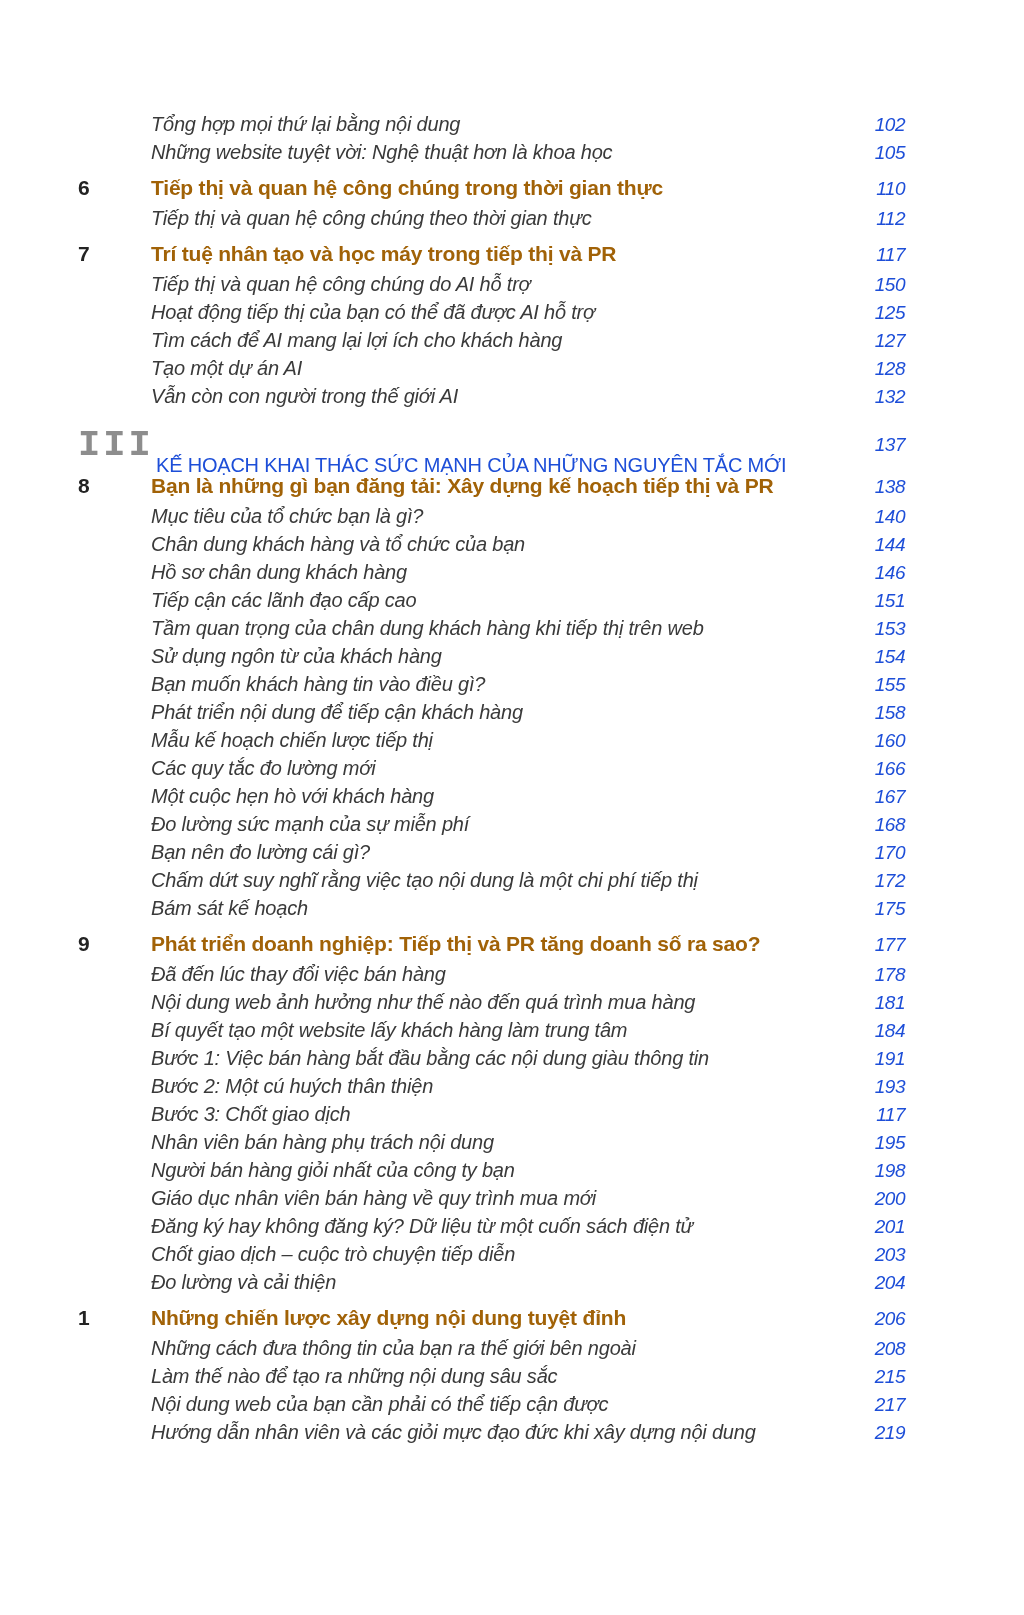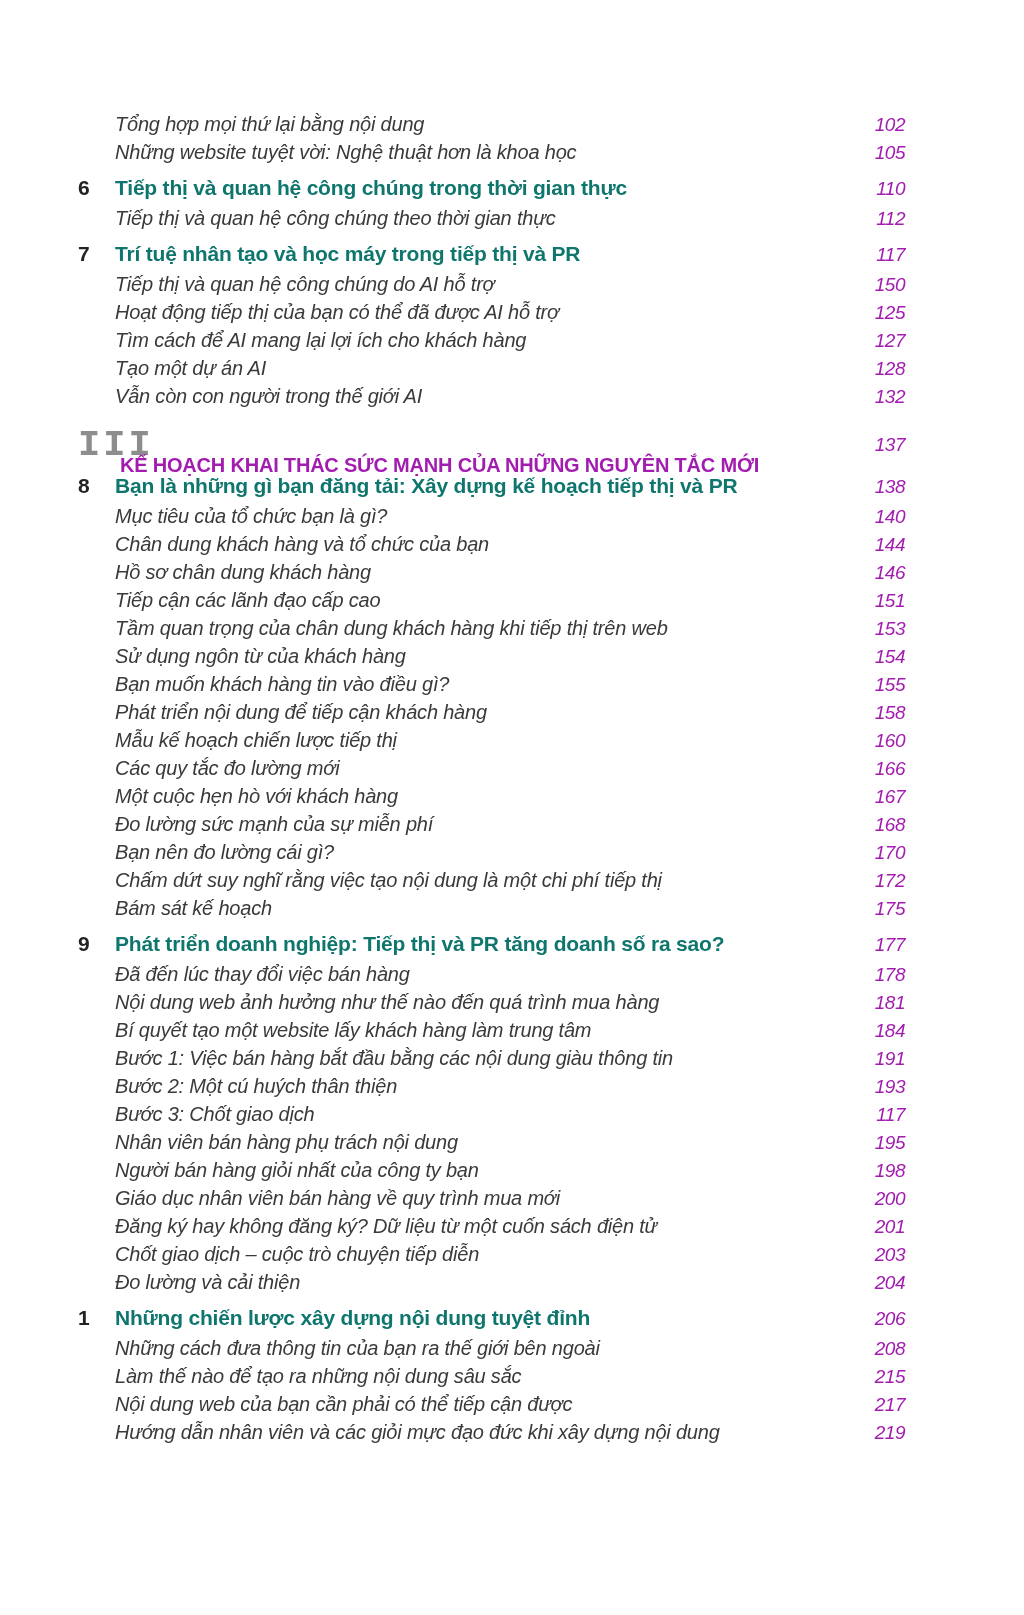--- a/index.html
+++ b/index.html
@@ -15,71 +15,71 @@
     width: 1024px;
     height: 1615px;
     background: #ffffff;
   }
   .toc {
     position: absolute;
     left: 78px;
     top: 110px;
     width: 827px;
   }
-  .row { display: flex; align-items: baseline; }
+  .row { display: flex; align-items: baseline; gap: 36px; }
   .num {
     flex: 0 0 37px;
     width: 37px;
     font-weight: bold;
     font-size: 21px;
     color: #232323;
   }
   .label {
     flex: 1 1 auto;
     white-space: nowrap;
     padding-right: 8px;
   }
   .page-num {
     flex: 0 0 46px;
     width: 46px;
     text-align: right;
     font-style: italic;
     font-size: 19px;
-    color: #a21caf;
+    color: #1d4ed8;
     letter-spacing: -0.5px;
   }
   .sub { height: 28px; line-height: 28px; }
   .sub .label {
     font-style: italic;
     font-size: 20px;
     color: #3a3a3a;
     letter-spacing: -0.2px;
   }
   .chapter { height: 32px; line-height: 32px; margin-top: 6px; }
   .chapter .label {
     font-weight: bold;
     font-size: 21px;
-    color: #0f766e;
+    color: #a16207;
     letter-spacing: -0.2px;
   }
   .part { height: 46px; margin-top: 12px; align-items: center; }
   .part + .chapter { margin-top: 2px; }
   .part .num {
     flex: 0 0 42px;
     width: 42px;
     font-size: 37px;
     line-height: 30px;
     color: #8d8d8d;
     letter-spacing: 3px;
     font-family: Liberation Mono, monospace;
   }
   .part .label {
-    font-weight: bold;
+    font-weight: normal;
     font-size: 20px;
-    color: #a21caf;
+    color: #1d4ed8;
     letter-spacing: -0.2px;
     margin-top: 40px;
   }
 </style>
 </head>
 <body>
 
 <div class="page">
   <div class="toc" id="toc">
       <div class="row sub">

